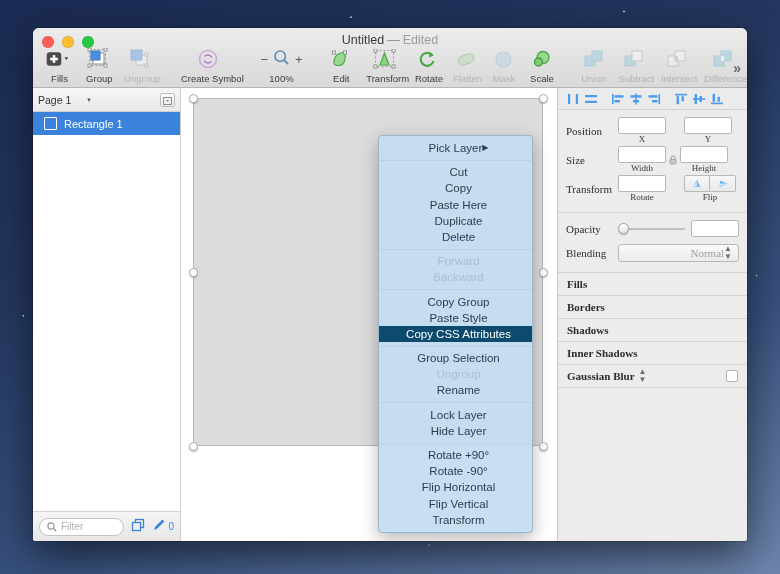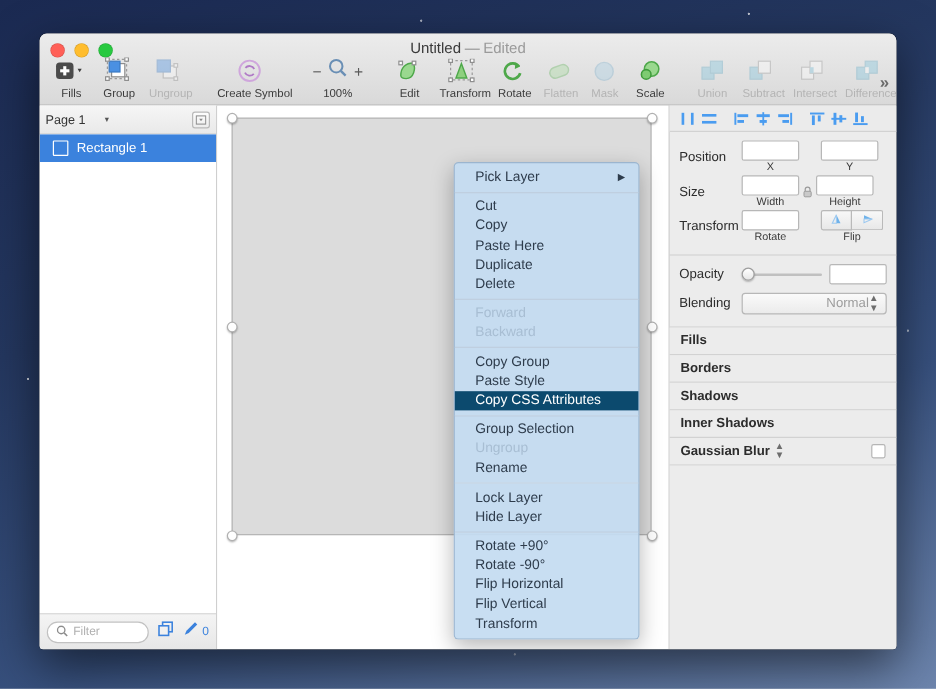--- a/index.html
+++ b/index.html
@@ -108,30 +108,30 @@
             border:1px solid #b0b0b0; border-radius:50%;
             box-shadow:0 1px 1.5px rgba(0,0,0,.25); }
 
   
   #ctxmenu { position:absolute; left:197px; top:47px; width:155px;
              background:rgba(196,220,241,.93);
              border:.5px solid rgba(120,150,180,.55); border-radius:4px;
              box-shadow:0 6px 18px rgba(0,0,0,.28);
              padding:4px 0; font-size:11.5px; color:#2e3c4c; z-index:40; }
   .mi { height:16.2px; line-height:16.2px; padding:0 11px 0 17px; white-space:nowrap;
-        display:flex; align-items:center; justify-content:space-between; }
+        display:flex; align-items:center; justify-content:center; }
   .mi.dis { color:#a8bed3; }
   .mi.hl { background:#0c4a6e; color:#fff; }
   .mi .arrow { font-size:8px; }
   .msep { height:1px; background:rgba(255,255,255,.55); margin:3.5px 0;
           border-top:.5px solid rgba(120,150,180,.35); }
 
   
   #insp { width:190px; background:#ececec; border-left:1px solid #c9c9c9;
-          display:flex; flex-direction:column; }
+          display:flex; flex-direction:column;font-family:Liberation Serif, serif; }
   #aligns { height:22px; display:flex; align-items:center; gap:0;
             background:#ebebeb; border-bottom:1px solid #d2d2d2; padding:0 6px; }
   #aligns .agap { width:9px; }
   .align-btn { width:18px; height:16px; display:flex; align-items:center; justify-content:center; }
 
   .isec { padding:7px 8px 8px 8px; border-bottom:1px solid #d2d2d2; }
   .irow { display:flex; align-items:center; margin-bottom:2px; }
   .ilbl { width:52px; font-size:11px; color:#2c2c2c; }
   .ifield { width:48px; height:17px; background:#fff; border:1px solid #b7b7b7;
             border-radius:2px; }

